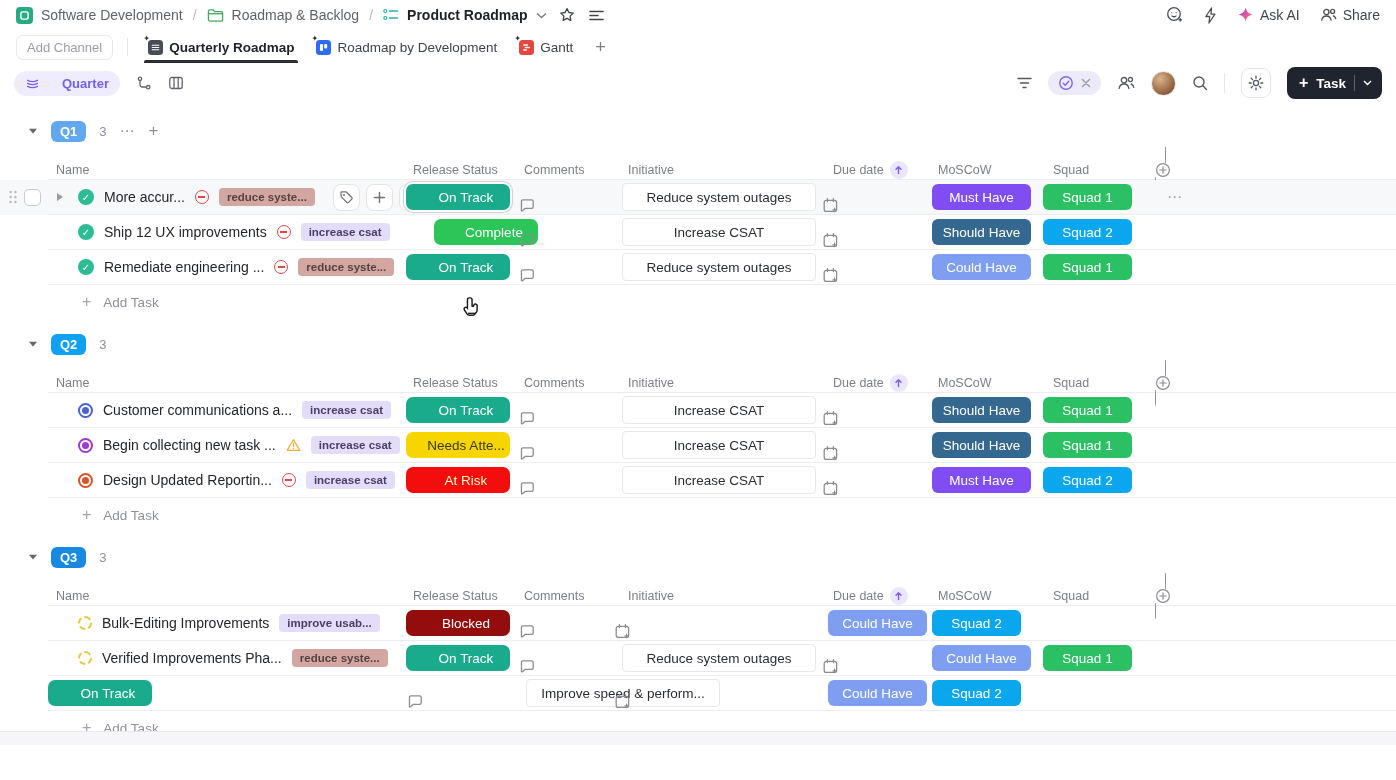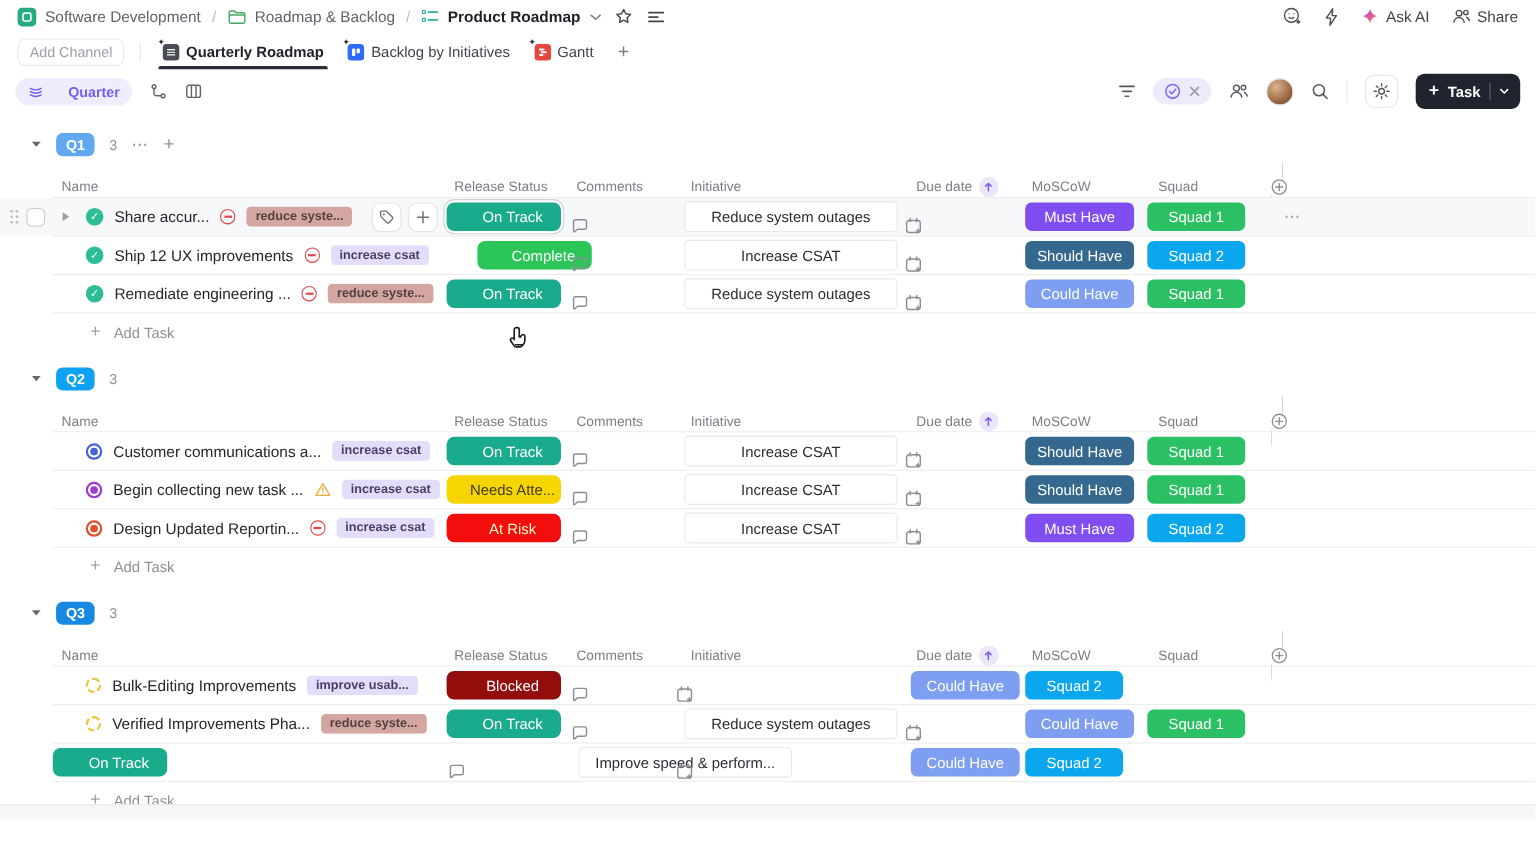--- a/index.html
+++ b/index.html
@@ -184,21 +184,21 @@
   </span>
 
   <span class="tab">
     <span class="tab-ic blue">
       <span class="spark">✦</span>
       <svg width="9" height="9" viewBox="0 0 9 9">
           <rect x="1" y="1" width="3" height="7" rx="1" fill="#fff"></rect>
           <rect x="5.2" y="1" width="3" height="4.5" rx="1" fill="#fff"></rect>
         </svg>
     </span>
-    <span>Backlog by Initiatives</span>
+    <span>Roadmap by Development</span>
   </span>
 
   <span class="tab">
     <span class="tab-ic red">
       <span class="spark">✦</span>
       <svg width="9" height="9" viewBox="0 0 9 9">
           <rect x="1" y="1.2" width="5" height="1.6" rx=".8" fill="#fff"></rect>
           <rect x="2.5" y="3.7" width="5.5" height="1.6" rx=".8" fill="#fff"></rect>
           <rect x="1" y="6.2" width="4" height="1.6" rx=".8" fill="#fff"></rect>
         </svg>
@@ -343,21 +343,21 @@
             </span>
             <span class="gutter gut-arrow">
               <span>
                 <svg width="8" height="10" viewBox="0 0 8 10">
                   <path d="M1 1l6 4-6 4z" fill="#9a9da3"></path>
                 </svg>
               </span>
             </span>
             <div class="name-cell">
               <span class="check-circle" style="background: rgb(45, 189, 150);">✓</span>
-              <span class="task-name">Share accur...</span>
+              <span class="task-name">More accur...</span>
               <span class="blocked-ic"></span>
               <span class="tagpill" style="background: rgb(211, 166, 162); color: rgb(84, 66, 63);">reduce syste...</span>
               <span class="row-actions">
                 <span class="act-btn">
                   <span>
                     <svg width="15" height="15" viewBox="0 0 16 16" fill="none" stroke="#6f7278" stroke-width="1.3">
                       <path d="M2 2.9c0-.5.4-.9.9-.9h4.3c.32 0 .62.13.85.35l5.6 5.6c.5.5.5 1.3 0 1.8l-3.5 3.5c-.5.5-1.3.5-1.8 0l-5.6-5.6a1.2 1.2 0 0 1-.35-.85z"></path>
                       <circle cx="5.3" cy="5.3" r="1" fill="#6f7278" stroke="none"></circle>
                     </svg>
                   </span>

